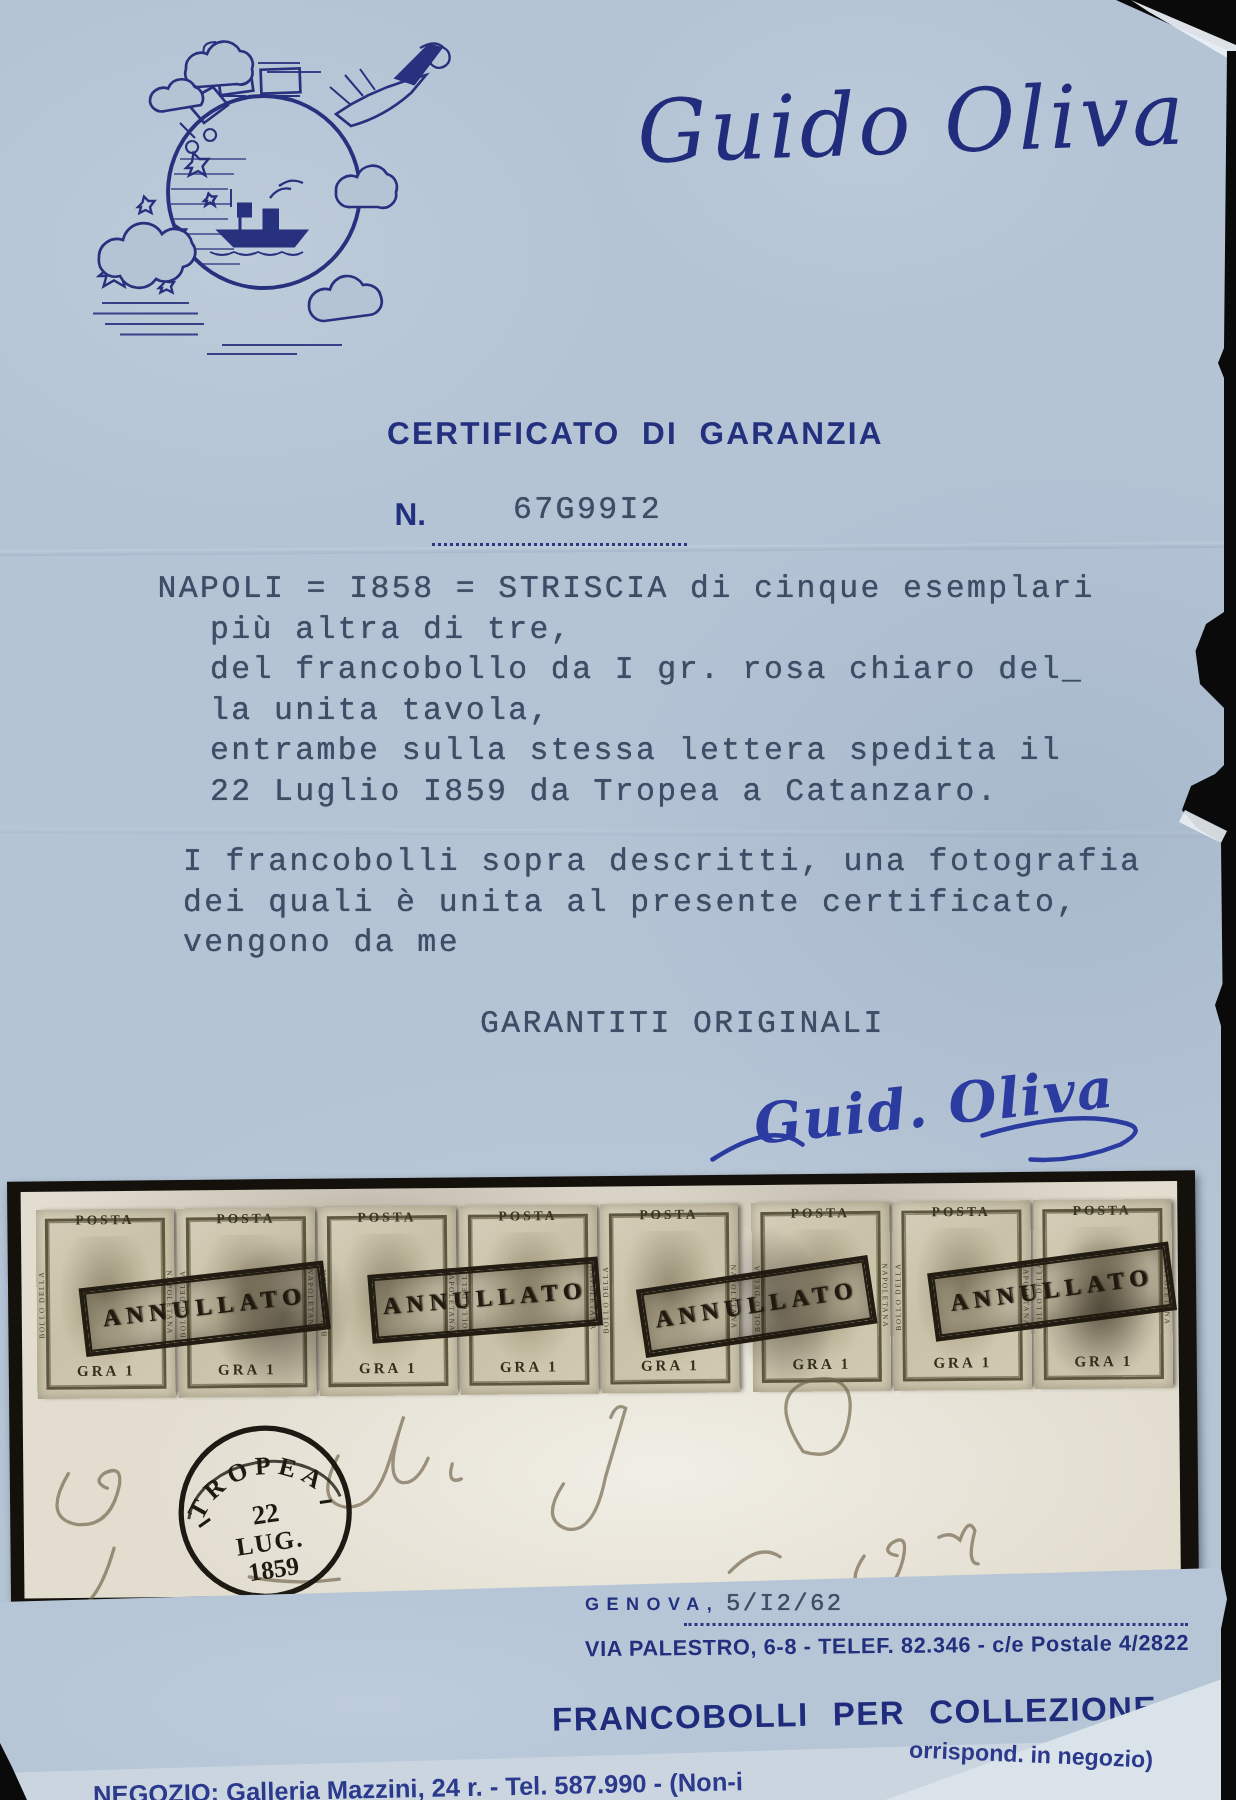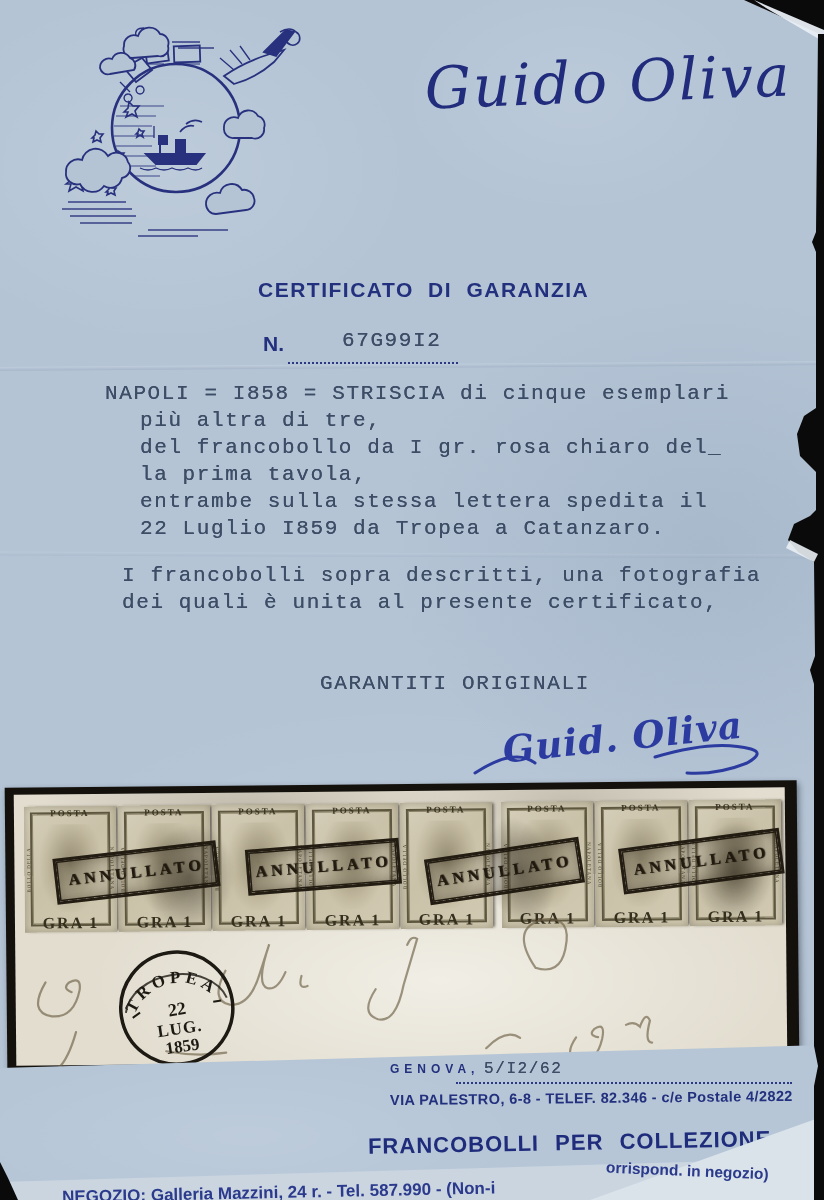--- a/index.html
+++ b/index.html
@@ -40,22 +40,22 @@
   .stamps{position:absolute;left:10px;top:12px;display:flex;}
   .stamp{position:relative;width:92px;height:126px;margin-right:2px;
     background:linear-gradient(135deg,#d6cfba 0%,#c9c1a8 45%,#d2cab2 100%);
     box-shadow:3px 0 3px -1px rgba(25,20,12,.55), inset 0 0 8px rgba(70,62,44,.35);}
   .stamp.gap{margin-left:7px;}
   .stamp-frame{position:absolute;left:6px;top:6px;right:6px;bottom:6px;
     border:2px solid #5e5740;box-shadow:inset 0 0 0 1px #8a8266;}
   .stamp-top{position:absolute;top:2px;left:0;right:0;text-align:center;
     font-family:"Liberation Serif", serif;font-weight:bold;font-size:9px;
     letter-spacing:2px;color:#3a3422;}
-  .stamp-bottom{position:absolute;bottom:0;left:0;right:0;text-align:center;
-    font-family:"Liberation Serif", serif;font-weight:bold;font-size:16px;
+  .stamp-bottom{position:absolute;bottom:12px;left:0;right:0;text-align:center;
+    font-family:"Liberation Serif", serif;font-weight:bold;font-size:10px;
     letter-spacing:2px;color:#352f1e;}
   .stamp-left,.stamp-right{position:absolute;top:14px;bottom:14px;width:9px;
     font-family:"Liberation Serif", serif;font-size:5px;color:#4a4430;overflow:hidden;
     display:flex;align-items:center;justify-content:center;}
   .stamp-left{left:0;writing-mode:vertical-rl;transform:rotate(180deg);letter-spacing:1px;}
   .stamp-right{right:0;writing-mode:vertical-rl;letter-spacing:1px;}
   .emblem{position:absolute;left:16px;top:18px;right:16px;bottom:20px;
     background:radial-gradient(ellipse at 50% 45%, rgba(105,96,70,.55), rgba(160,150,120,.25) 55%, transparent 75%);}
   .cancel{position:absolute;height:40px;border:3px solid #221c12;
     box-shadow:inset 0 0 0 1.5px #221c12, inset 0 0 14px rgba(30,22,10,.45);
@@ -165,28 +165,29 @@
 
   <div class="cert-title">CERTIFICATO DI GARANZIA</div>
   <div class="num-label">N.</div>
   <div class="num-dots"></div>
   <div class="typed num-value">67G99I2</div>
 
   <div class="typed para1">
     <div class="l0">NAPOLI = I858 = STRISCIA di cinque esemplari</div>
     <div>più altra di tre,</div>
     <div>del francobollo da I gr. rosa chiaro del_</div>
-    <div>la prima tavola,</div>
+    <div>la unita tavola,</div>
     <div>entrambe sulla stessa lettera spedita il</div>
     <div>22 Luglio I859 da Tropea a Catanzaro.</div>
   </div>
 
   <div class="typed para2">
     <div>I francobolli sopra descritti, una fotografia</div>
     <div>dei quali è unita al presente certificato,</div>
+    <div>vengono da me</div>
   </div>
 
   <div class="typed guarantee">GARANTITI ORIGINALI</div>
 
   <svg class="sig" viewBox="0 0 330 100">
     <text x="48" y="56" transform="rotate(-6 160 50)" style="font-family:'DejaVu Serif',serif;font-style:italic;font-weight:bold;font-size:37px;fill:#2c3ba0;letter-spacing:1px">Guid. Oliva</text>
     <path d="M20 78 q40 -26 60 -10 M200 62 q60 -18 96 -8 q14 4 -4 14 q-30 12 -60 10" stroke="#2c3ba0" stroke-width="3" fill="none" stroke-linecap="round"></path>
   </svg>
 
   <div class="photo">

